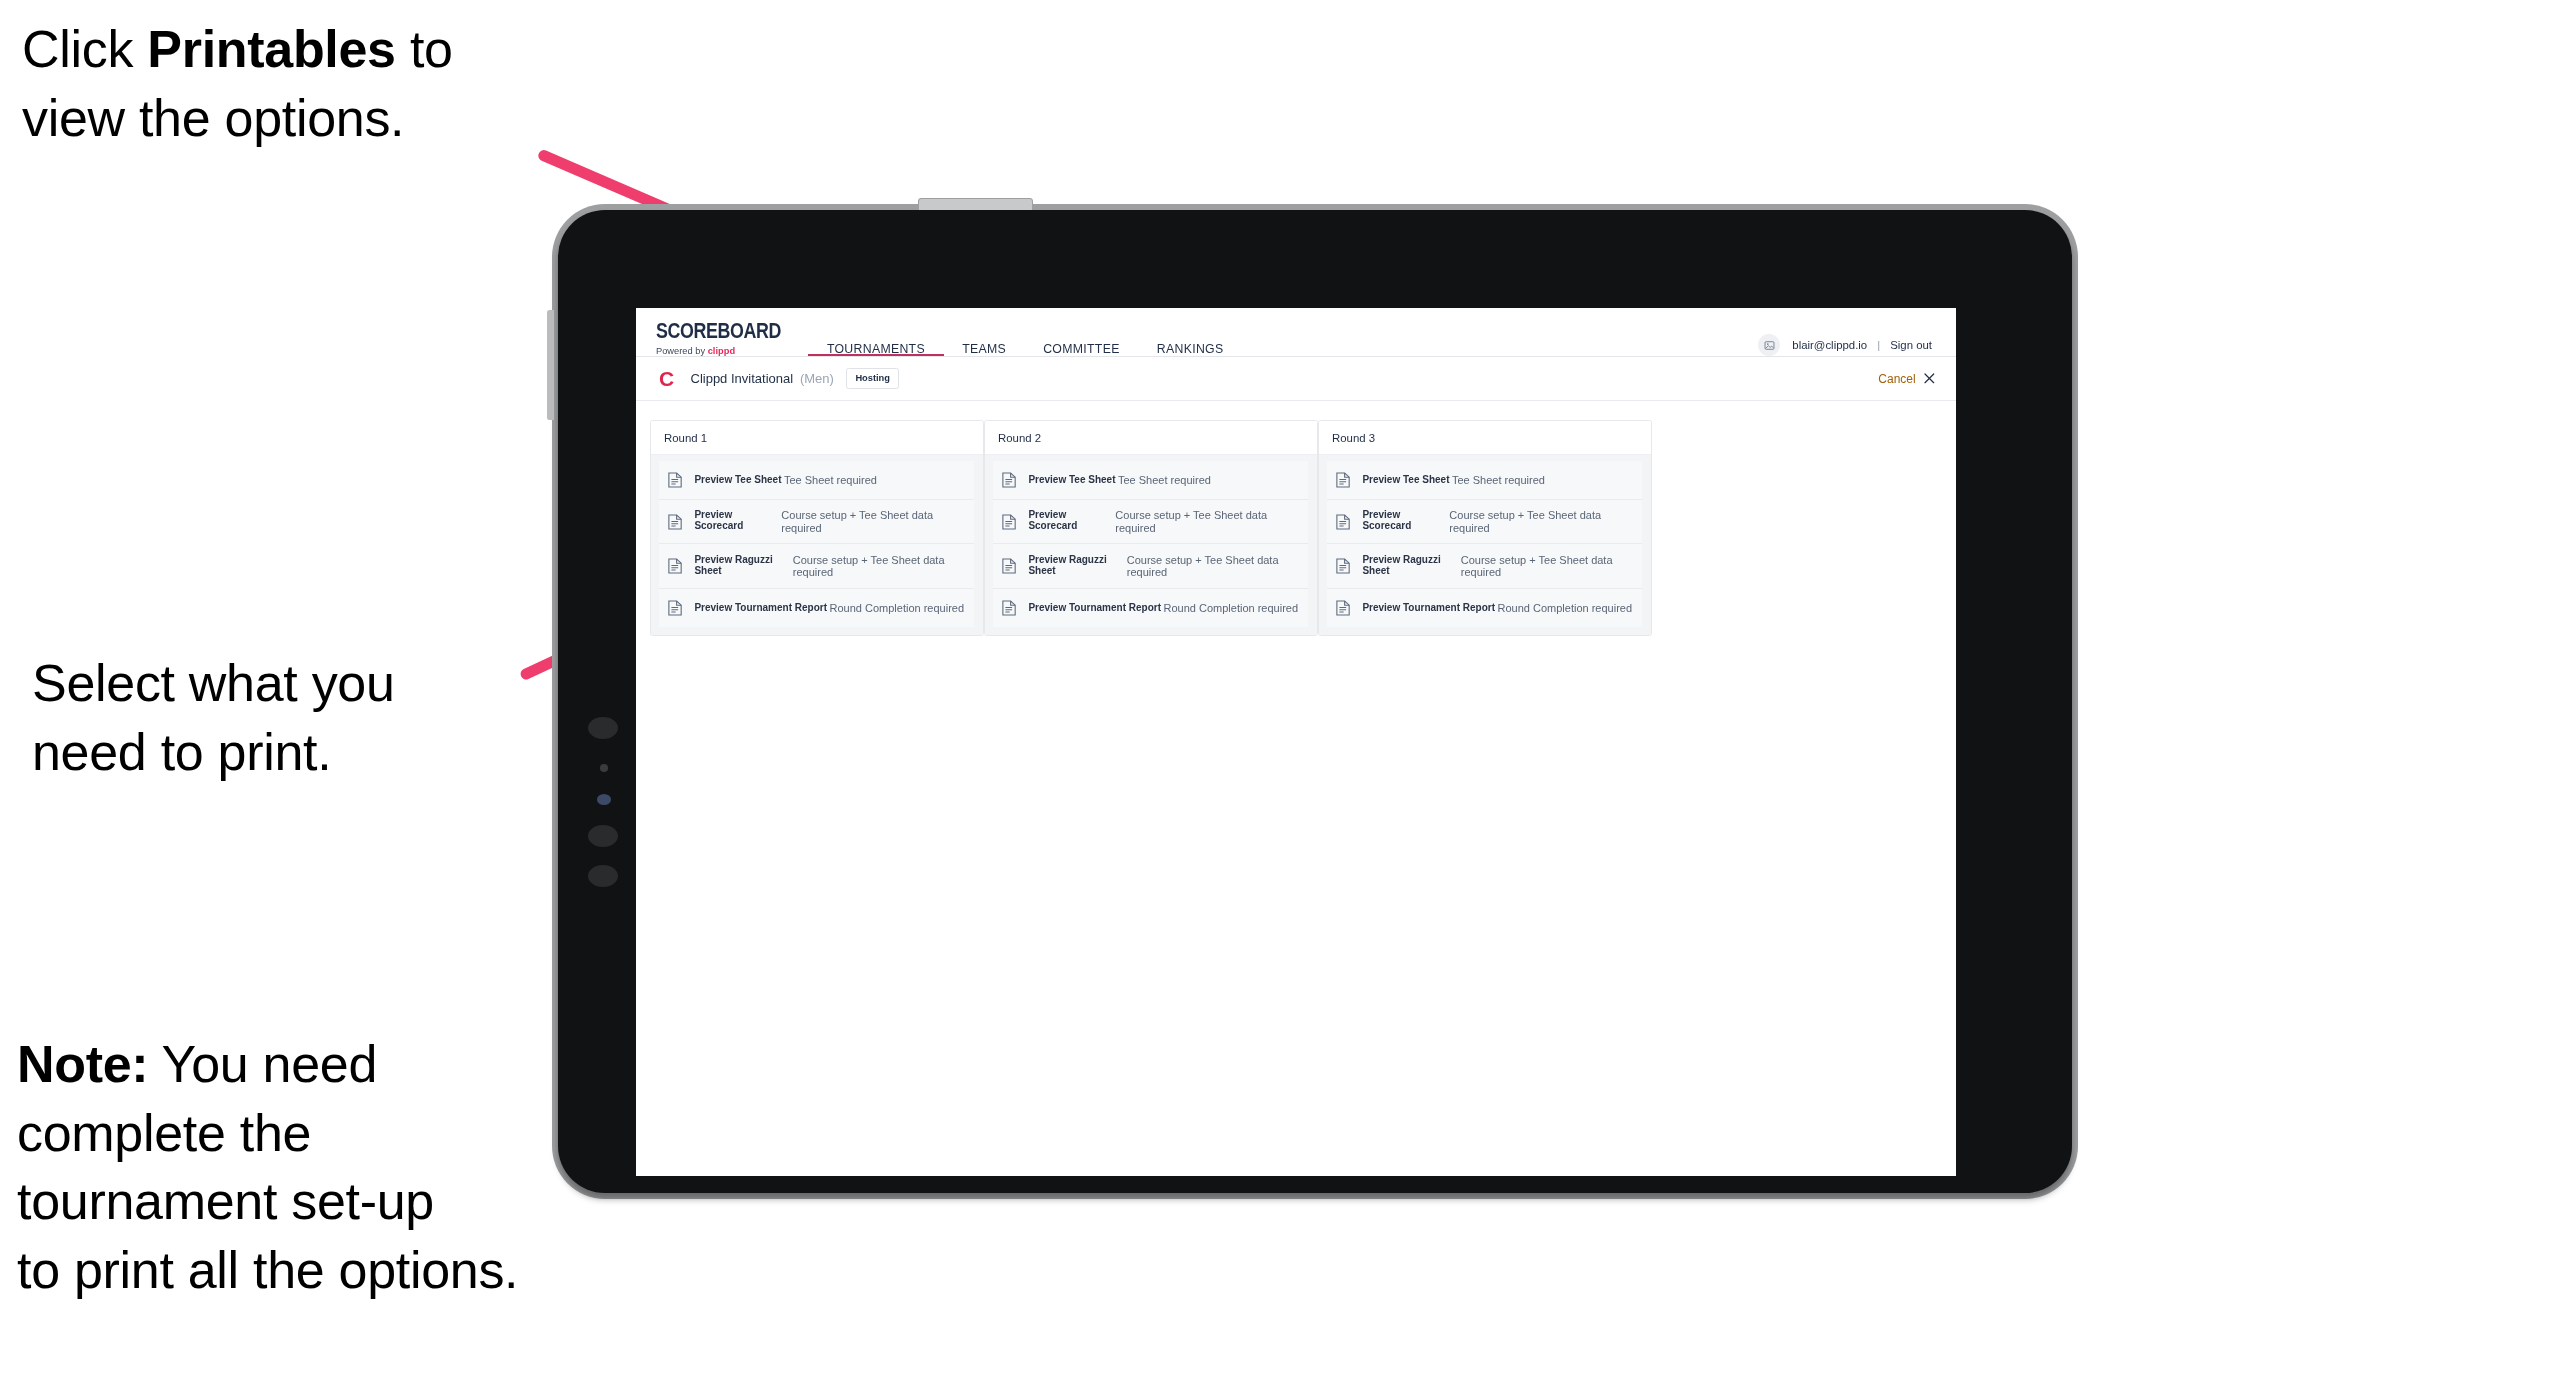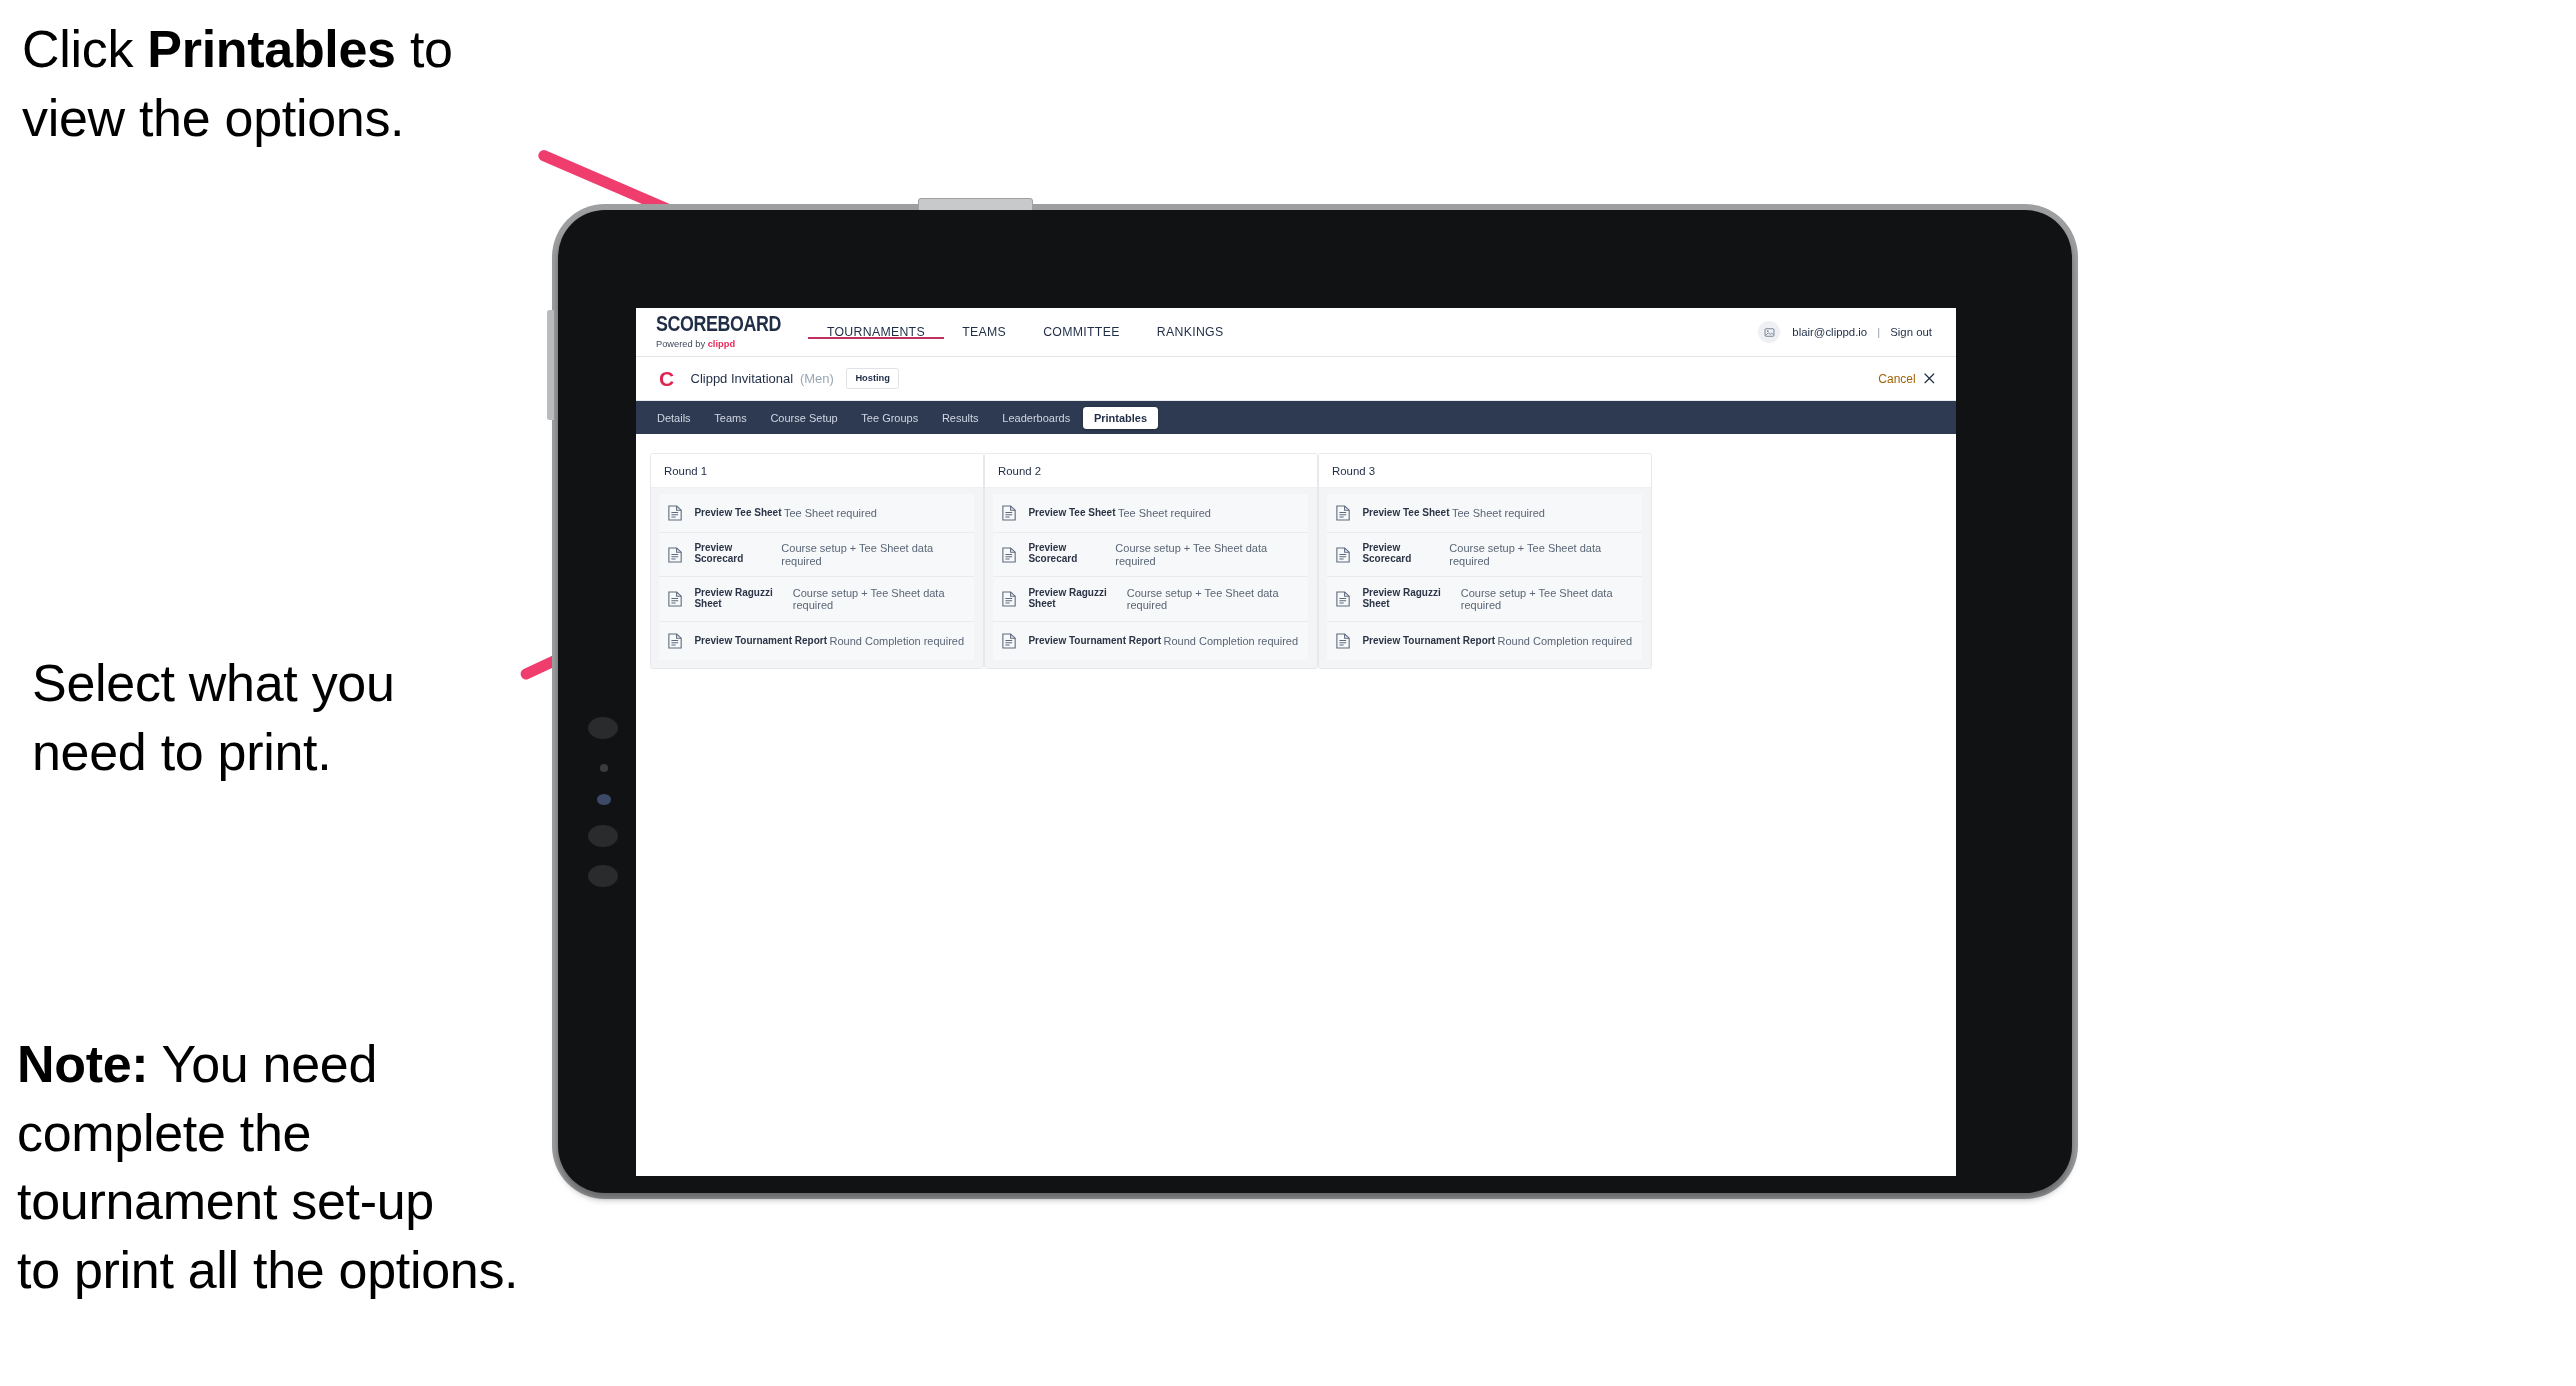--- a/index.html
+++ b/index.html
@@ -71,21 +71,21 @@
     background:#ffffff;
     overflow:hidden;
     font-size:11px;
   }
 
   
   #appbar{
     height:48px;
     background:#ffffff;
     border-bottom:0.8px solid #e3e5e8;
-    display:flex;align-items:center;
+    display:flex;align-items:flex-end;
     position:relative;
   }
   #brand{
     display:flex;flex-direction:column;justify-content:center;
     padding-left:20px;padding-right:22px;
   }
   #brand-word{
     font-family:"Liberation Sans", sans-serif;
     font-weight:700;
     font-size:18.6px;
@@ -266,29 +266,20 @@
       <div id="tgender">(Men)</div>
       <div id="thost">Hosting</div>
       <div id="tbar-right">
         <span id="cancel-label">Cancel</span>
         <svg id="cancel-x" width="12.7" height="12.7" viewBox="0 0 16 16">
           <path d="M2.5 2.5 L13.5 13.5 M13.5 2.5 L2.5 13.5" stroke="#1f2d46" stroke-width="1.5" stroke-linecap="round"></path>
         </svg>
       </div>
     </div>
 
-    <div id="tabbar">
-      <div class="tab">Details</div>
-      <div class="tab">Teams</div>
-      <div class="tab">Course Setup</div>
-      <div class="tab">Tee Groups</div>
-      <div class="tab">Results</div>
-      <div class="tab">Leaderboards</div>
-      <div class="tab selected">Printables</div>
-    </div>
 
     <div id="content">
 
       <div class="round-col">
         <div class="round-head">Round 1</div>
         <div class="round-body">
           <div class="doc-row">
             <span class="doc-icon">
                 <svg width="14.4" height="16" viewBox="0 0 17 19">
                   <path d="M1 1.2h9.2L15.6 6.2V17.8H1z" fill="none" stroke="#5d6a7d" stroke-width="1.3"></path>

